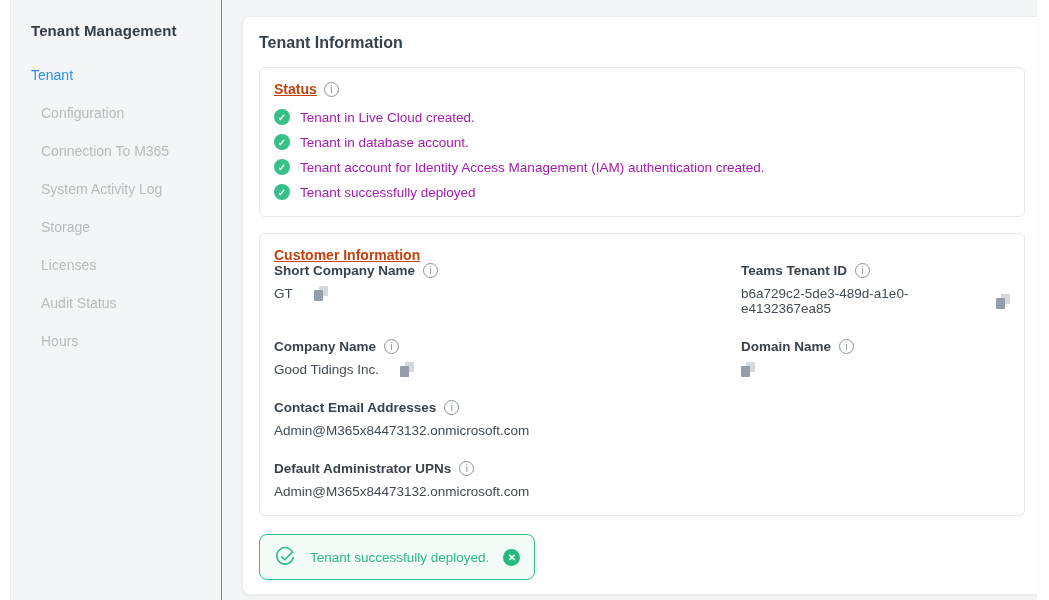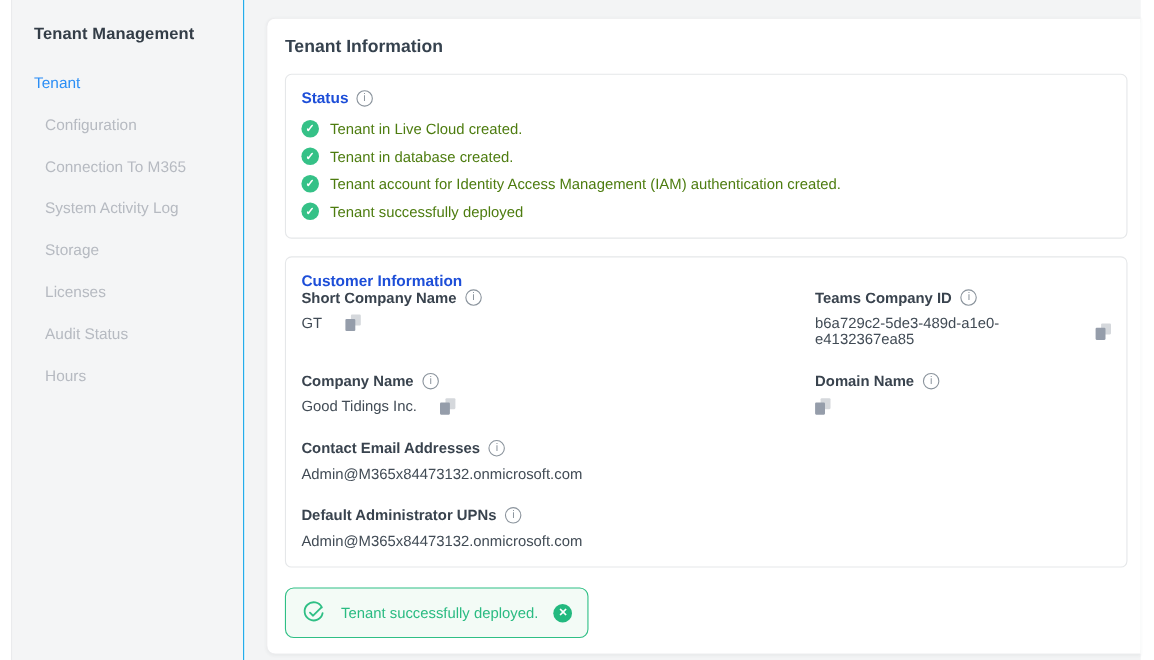--- a/index.html
+++ b/index.html
@@ -49,34 +49,34 @@
   }
 
   .panel {
     border:1px solid #e5e7e9; border-radius:6px;
     padding:13px 14px 16px 14px;
     background:#fff;
   }
   .panel + .panel { margin-top:16px; }
 
   .panel-header { display:flex; align-items:center; gap:7px; }
-  .panel-title { font-size:14px; font-weight:700; color:#1d4ed8; }
+  .panel-title { font-size:14px; font-weight:700; color:#c2410c;text-decoration:underline; }
 
   .info-icon {
     width:15px; height:15px; border:1px solid #8a939c; border-radius:50%;
     display:inline-flex; align-items:center; justify-content:center;
     color:#8a939c; font-size:10px; flex:0 0 auto; cursor:pointer;
   }
   .info-icon::before { content:"i"; }
 
   
   .status-list { margin-top:12px; }
   .status-item {
     display:flex; align-items:center; gap:10px;
-    color:#4d7c0f; font-size:13.5px; margin-top:9px;
+    color:#a21caf; font-size:13.5px; margin-top:9px;
   }
   .check-circle {
     width:16px; height:16px; border-radius:50%; background:#35c187;
     color:#fff; font-size:10px; font-weight:700;
     display:inline-flex; align-items:center; justify-content:center;
     flex:0 0 auto;
   }
   .check-circle::before { content:"\2713"; }
 
   
@@ -142,21 +142,21 @@
         <span class="panel-title">Status</span>
         <span class="info-icon"></span>
       </div>
       <div class="status-list">
         <div class="status-item">
           <span class="check-circle"></span>
           <span>Tenant in Live Cloud created.</span>
         </div>
         <div class="status-item">
           <span class="check-circle"></span>
-          <span>Tenant in database created.</span>
+          <span>Tenant in database account.</span>
         </div>
         <div class="status-item">
           <span class="check-circle"></span>
           <span>Tenant account for Identity Access Management (IAM) authentication created.</span>
         </div>
         <div class="status-item">
           <span class="check-circle"></span>
           <span>Tenant successfully deployed</span>
         </div>
       </div>
@@ -175,21 +175,21 @@
             <span class="info-icon"></span>
           </div>
           <div class="field-value-row">
             <span class="field-value">GT</span>
             <span class="copy-icon"></span>
           </div>
         </div>
 
         <div class="field">
           <div class="field-label-row">
-            <span class="field-label">Teams Company ID</span>
+            <span class="field-label">Teams Tenant ID</span>
             <span class="info-icon"></span>
           </div>
           <div class="field-value-row">
             <span class="field-value">b6a729c2-5de3-489d-a1e0-e4132367ea85</span>
             <span class="copy-icon"></span>
           </div>
         </div>
 
         <div class="field">
           <div class="field-label-row">

